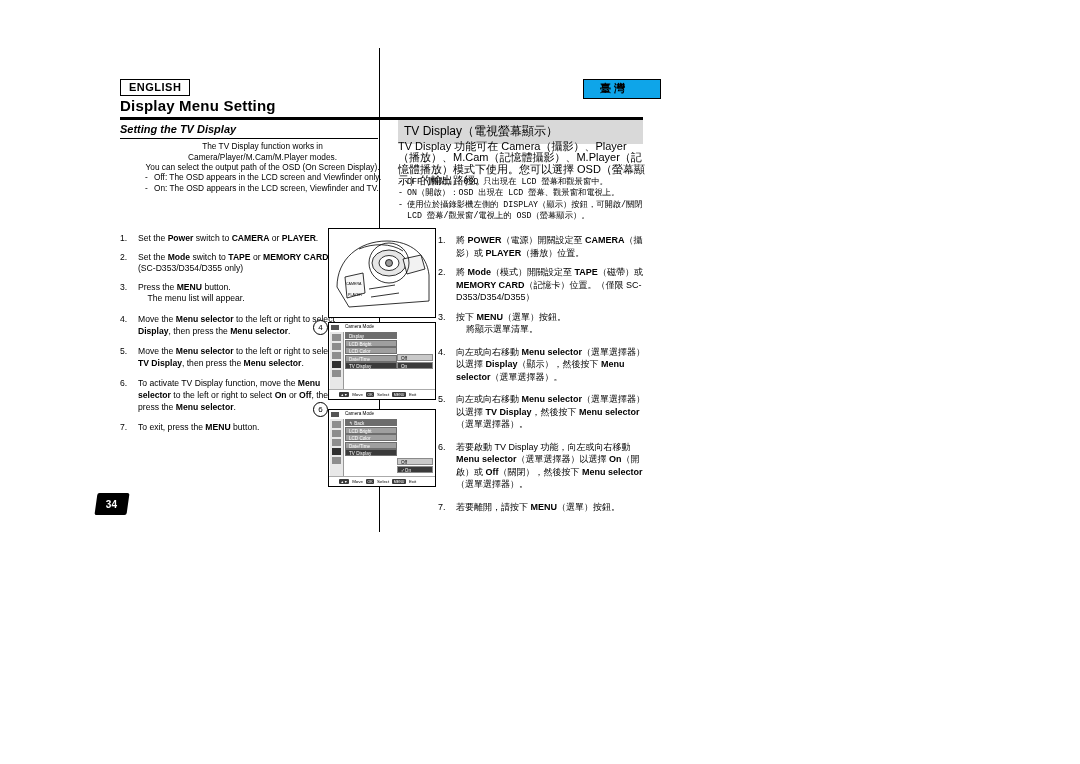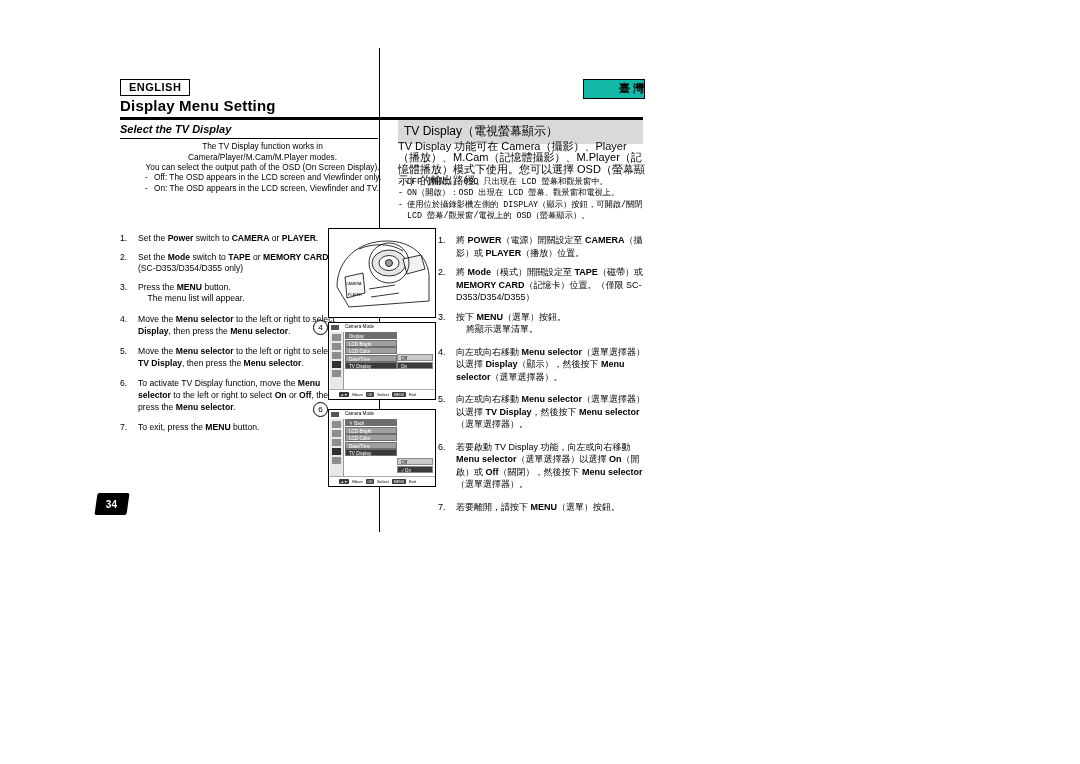--- a/index.html
+++ b/index.html
@@ -44,25 +44,25 @@
     font-weight: bold;
     letter-spacing: 0.5px;
     background: #fff;
   }
   .lang-box-right {
     position: absolute;
     left: 551px;
     top: 79px;
     width: 60px;
     border: 1px solid #000;
-    padding: 1px 0 2px 0;
-    text-align: right;
+    padding: 1px 0 2px 16px;
+    text-align: left;
     font-size: 11px;
     font-weight: bold;
-    background: #14b8a6;
+    background: #0ea5e9;
   }
   .page-title {
     position: absolute;
     left: 88px;
     top: 97px;
     font-size: 15px;
     font-weight: bold;
     letter-spacing: 0.2px;
   }
   .title-rule {
@@ -369,21 +369,21 @@
 
 <div id="page">
 
   <div class="lang-box">ENGLISH</div>
   <div class="lang-box-right">臺 灣</div>
   <div class="page-title">Display Menu Setting</div>
   <div class="title-rule"></div>
 
   <div class="v-divider"></div>
 
-  <div class="sub-left">Select the TV Display</div>
+  <div class="sub-left">Setting the TV Display</div>
 
   <div class="l-intro">
     <div>The TV Display function works in Camera/Player/M.Cam/M.Player modes.</div>
     <div>You can select the output path of the OSD (On Screen Display).</div>
   </div>
 
   <div class="l-bullets">
     <div class="b">Off: The OSD appears in the LCD screen and Viewfinder only.</div>
     <div class="b">On: The OSD appears in the LCD screen, Viewfinder and TV.</div>
   </div>

